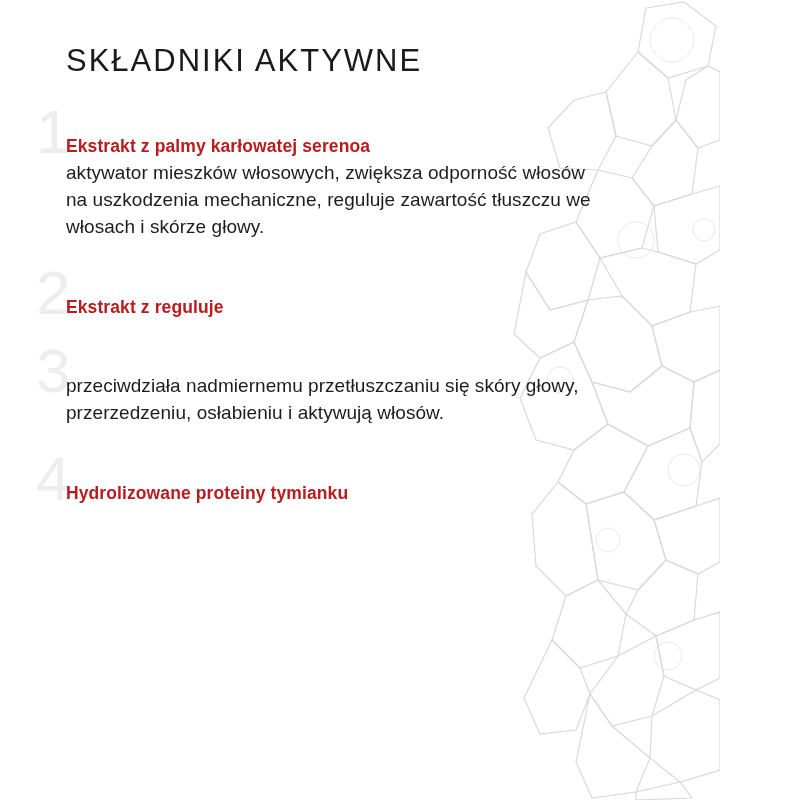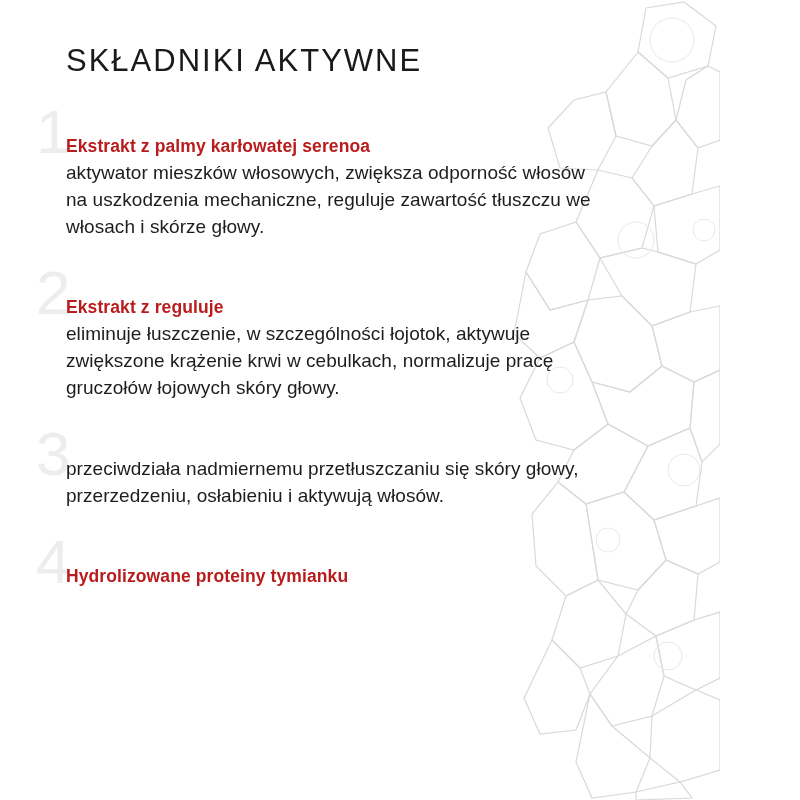--- a/index.html
+++ b/index.html
@@ -151,21 +151,20 @@
 
       <li class="ingredient">
         <span class="ingredient-number">1</span>
         <p class="ingredient-name">Ekstrakt z palmy karłowatej serenoa</p>
         <p class="ingredient-desc">aktywator mieszków włosowych, zwiększa odporność włosów na uszkodzenia mechaniczne, reguluje zawartość tłuszczu we włosach i skórze głowy.</p>
       </li>
 
       <li class="ingredient">
         <span class="ingredient-number">2</span>
         <p class="ingredient-name">Ekstrakt z reguluje</p>
-        <p class="ingredient-desc">eliminuje łuszczenie, w szczególności łojotok, aktywuje zwiększone krążenie krwi w cebulkach, normalizuje pracę gruczołów łojowych skóry głowy.</p>
       </li>
 
       <li class="ingredient">
         <span class="ingredient-number">3</span>
         <p class="ingredient-desc">przeciwdziała nadmiernemu przetłuszczaniu się skóry głowy, przerzedzeniu, osłabieniu i aktywują włosów.</p>
       </li>
 
       <li class="ingredient">
         <span class="ingredient-number">4</span>
         <p class="ingredient-name">Hydrolizowane proteiny tymianku</p>

